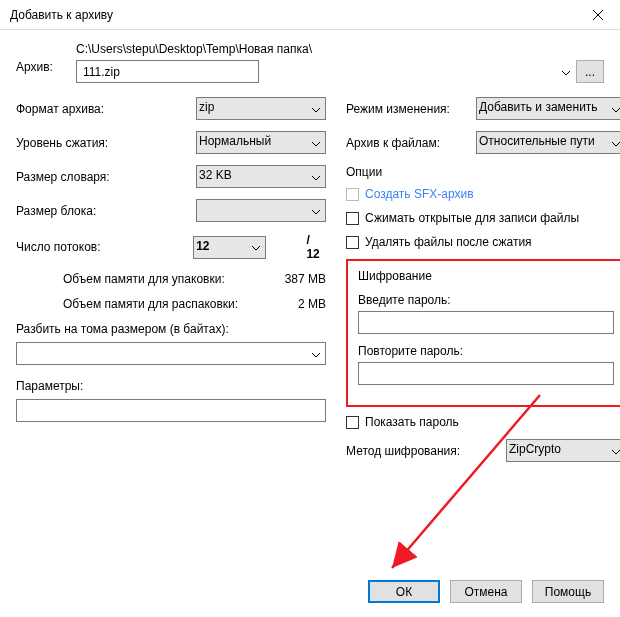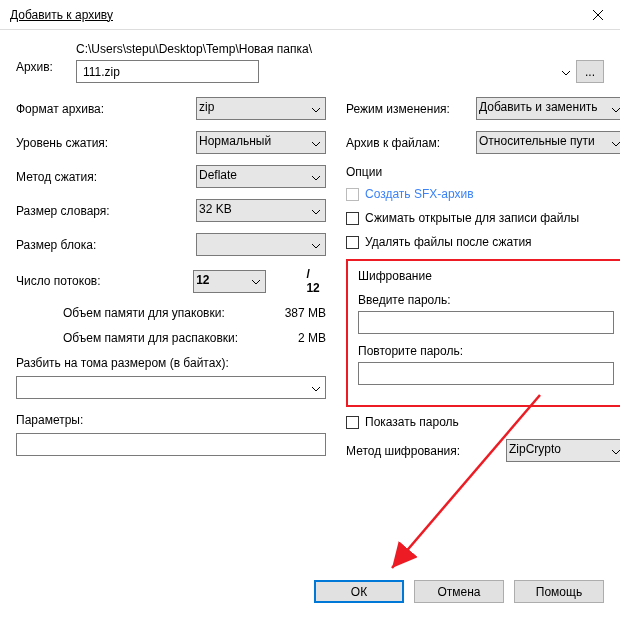--- a/index.html
+++ b/index.html
@@ -1,18 +1,18 @@
 <!DOCTYPE html>
 <html><head>
 <meta charset="utf-8">
 <style>
 * { box-sizing: border-box; margin: 0; padding: 0; font-family: 'Segoe UI', Tahoma, sans-serif; font-size: 12px; }
 body { background: #fff; width: 620px; height: 617px; overflow: hidden; }
 .titlebar { height: 30px; display: flex; align-items: center; padding: 0 0 0 10px; border-bottom: 1px solid #ddd; }
-.titlebar-text { flex: 1; text-decoration: underline; }
+.titlebar-text { flex: 1; }
 .close-btn { width: 45px; height: 30px; display: flex; align-items: center; justify-content: center; font-size: 14px; cursor: pointer; }
 .content { padding: 12px 16px; }
 .archive-row { display: flex; align-items: flex-start; margin-bottom: 14px; }
 .archive-label { width: 60px; padding-top: 18px; }
 .archive-right { flex: 1; }
 .path-text { margin-bottom: 4px; }
 .archive-input-row { display: flex; }
 .archive-input { flex: 1; height: 23px; border: 1px solid #7a7a7a; padding: 2px 20px 2px 6px; background: #fff; position: relative; }
 .archive-input-wrap { flex: 1; position: relative; }
 .dropdown-arrow { position: absolute; right: 6px; top: 50%; transform: translateY(-50%); pointer-events: none; }
@@ -43,21 +43,21 @@
 .checkbox.disabled { border-color: #bbb; }
 .checkbox-label.disabled { color: #3b82f6; }
 .encryption-group { border: 2px solid #ed1c24; padding: 8px 10px 10px 10px; margin-top: 10px; margin-bottom: 8px; }
 .enc-title { margin-bottom: 10px; }
 .enc-field-label { margin-bottom: 4px; }
 .enc-input { width: 100%; height: 23px; border: 1px solid #7a7a7a; background: #fff; margin-bottom: 10px; padding: 2px 6px; }
 .enc-method-row { display: flex; align-items: center; margin-top: 8px; }
 .enc-method-label { flex: 1; }
 .enc-method-combo { width: 120px; position: relative; }
 .buttons-row { display: flex; justify-content: flex-end; gap: 10px; padding: 0 16px 14px 16px; position: absolute; bottom: 0; left: 0; right: 0; }
-.button { width: 90px; height: 23px; border: 1px solid #adadad; background: #e1e1e1; cursor: pointer; display: flex; align-items: center; justify-content: center; }
+.button { width: 72px; height: 23px; border: 1px solid #adadad; background: #e1e1e1; cursor: pointer; display: flex; align-items: center; justify-content: center; }
 .button.primary { border: 2px solid #0078d7; background: #e1e1e1; }
 svg.arrow { width: 8px; height: 5px; }
 .annotation { position: absolute; pointer-events: none; }
 </style>
 </head>
 <body>
 
 <div class="titlebar">
   <span class="titlebar-text">Добавить к архиву</span>
   <div class="close-btn">
@@ -92,29 +92,20 @@
           <div class="combo">zip</div>
           <span class="dropdown-arrow"><svg class="arrow" viewBox="0 0 8 5">
                 <path d="M0 0 L4 4 L8 0" fill="none" stroke="#000"></path>
               </svg></span>
         </div>
       </div>
       <div class="form-row">
         <div class="form-label">Уровень сжатия:</div>
         <div class="combo-wrap">
           <div class="combo">Нормальный</div>
-          <span class="dropdown-arrow"><svg class="arrow" viewBox="0 0 8 5">
-                <path d="M0 0 L4 4 L8 0" fill="none" stroke="#000"></path>
-              </svg></span>
-        </div>
-      </div>
-      <div class="form-row">
-        <div class="form-label">Метод сжатия:</div>
-        <div class="combo-wrap">
-          <div class="combo">Deflate</div>
           <span class="dropdown-arrow"><svg class="arrow" viewBox="0 0 8 5">
                 <path d="M0 0 L4 4 L8 0" fill="none" stroke="#000"></path>
               </svg></span>
         </div>
       </div>
       <div class="form-row">
         <div class="form-label">Размер словаря:</div>
         <div class="combo-wrap">
           <div class="combo">32 KB</div>
           <span class="dropdown-arrow"><svg class="arrow" viewBox="0 0 8 5">

